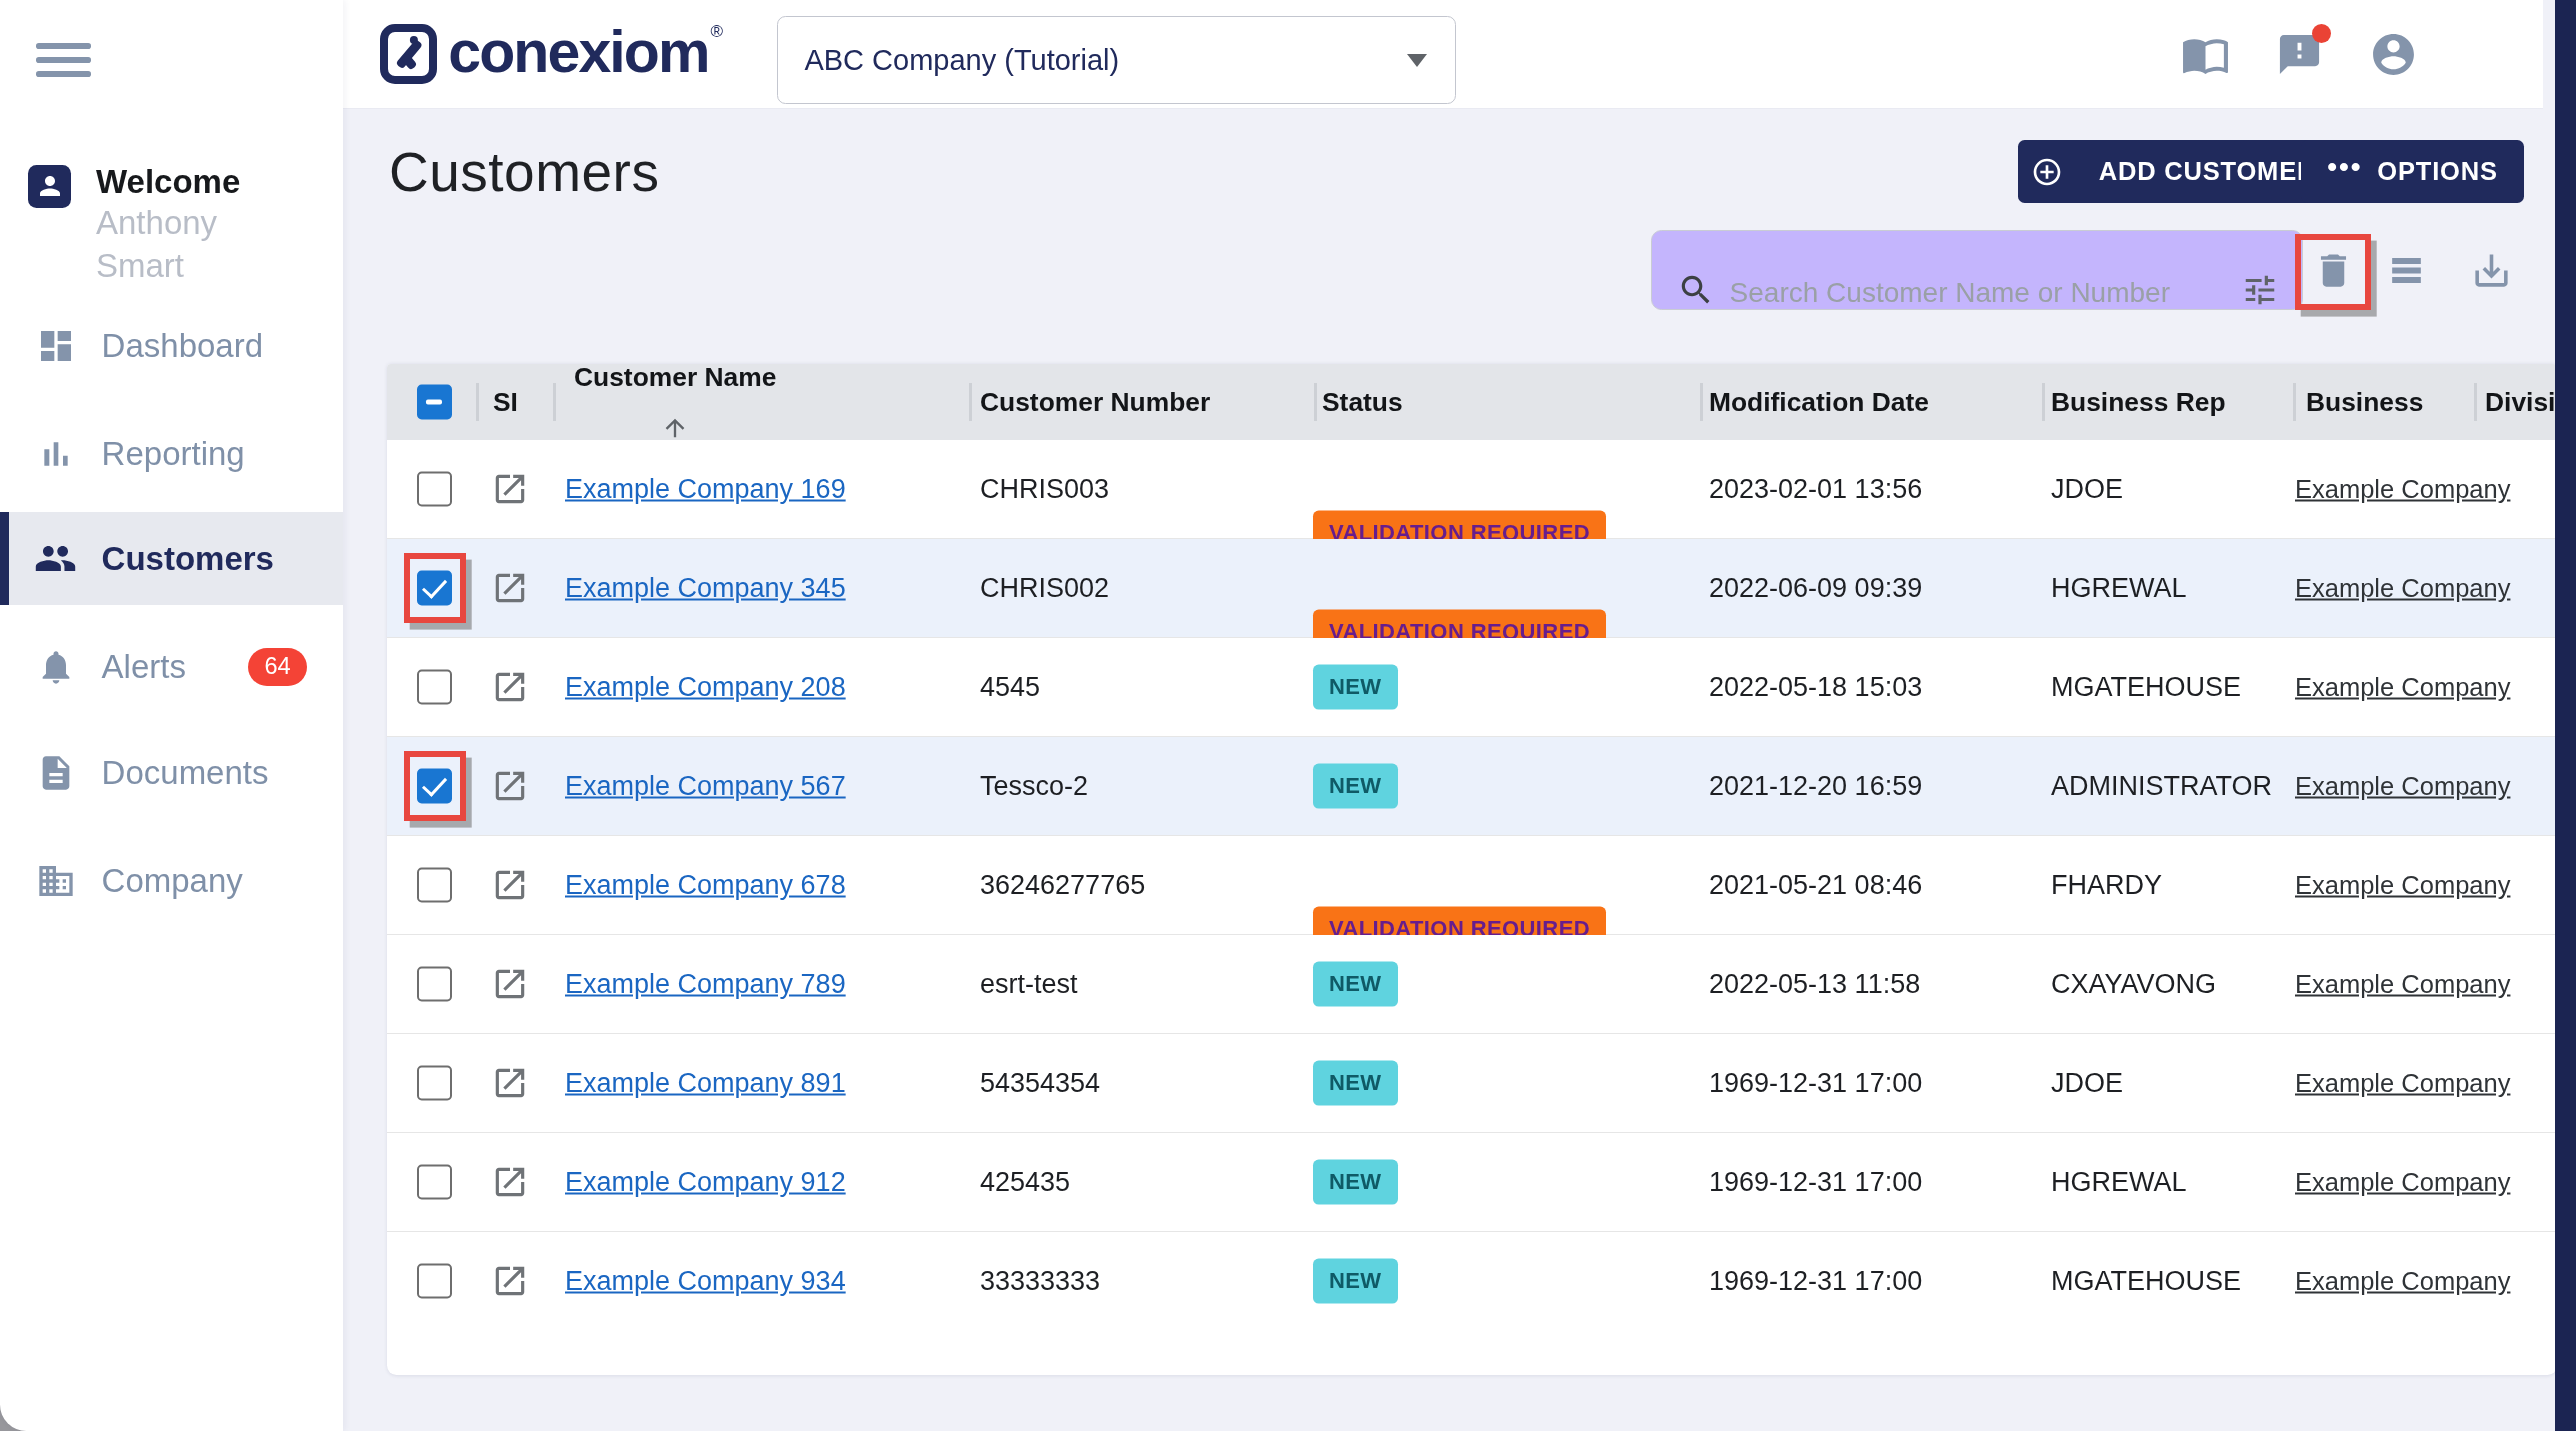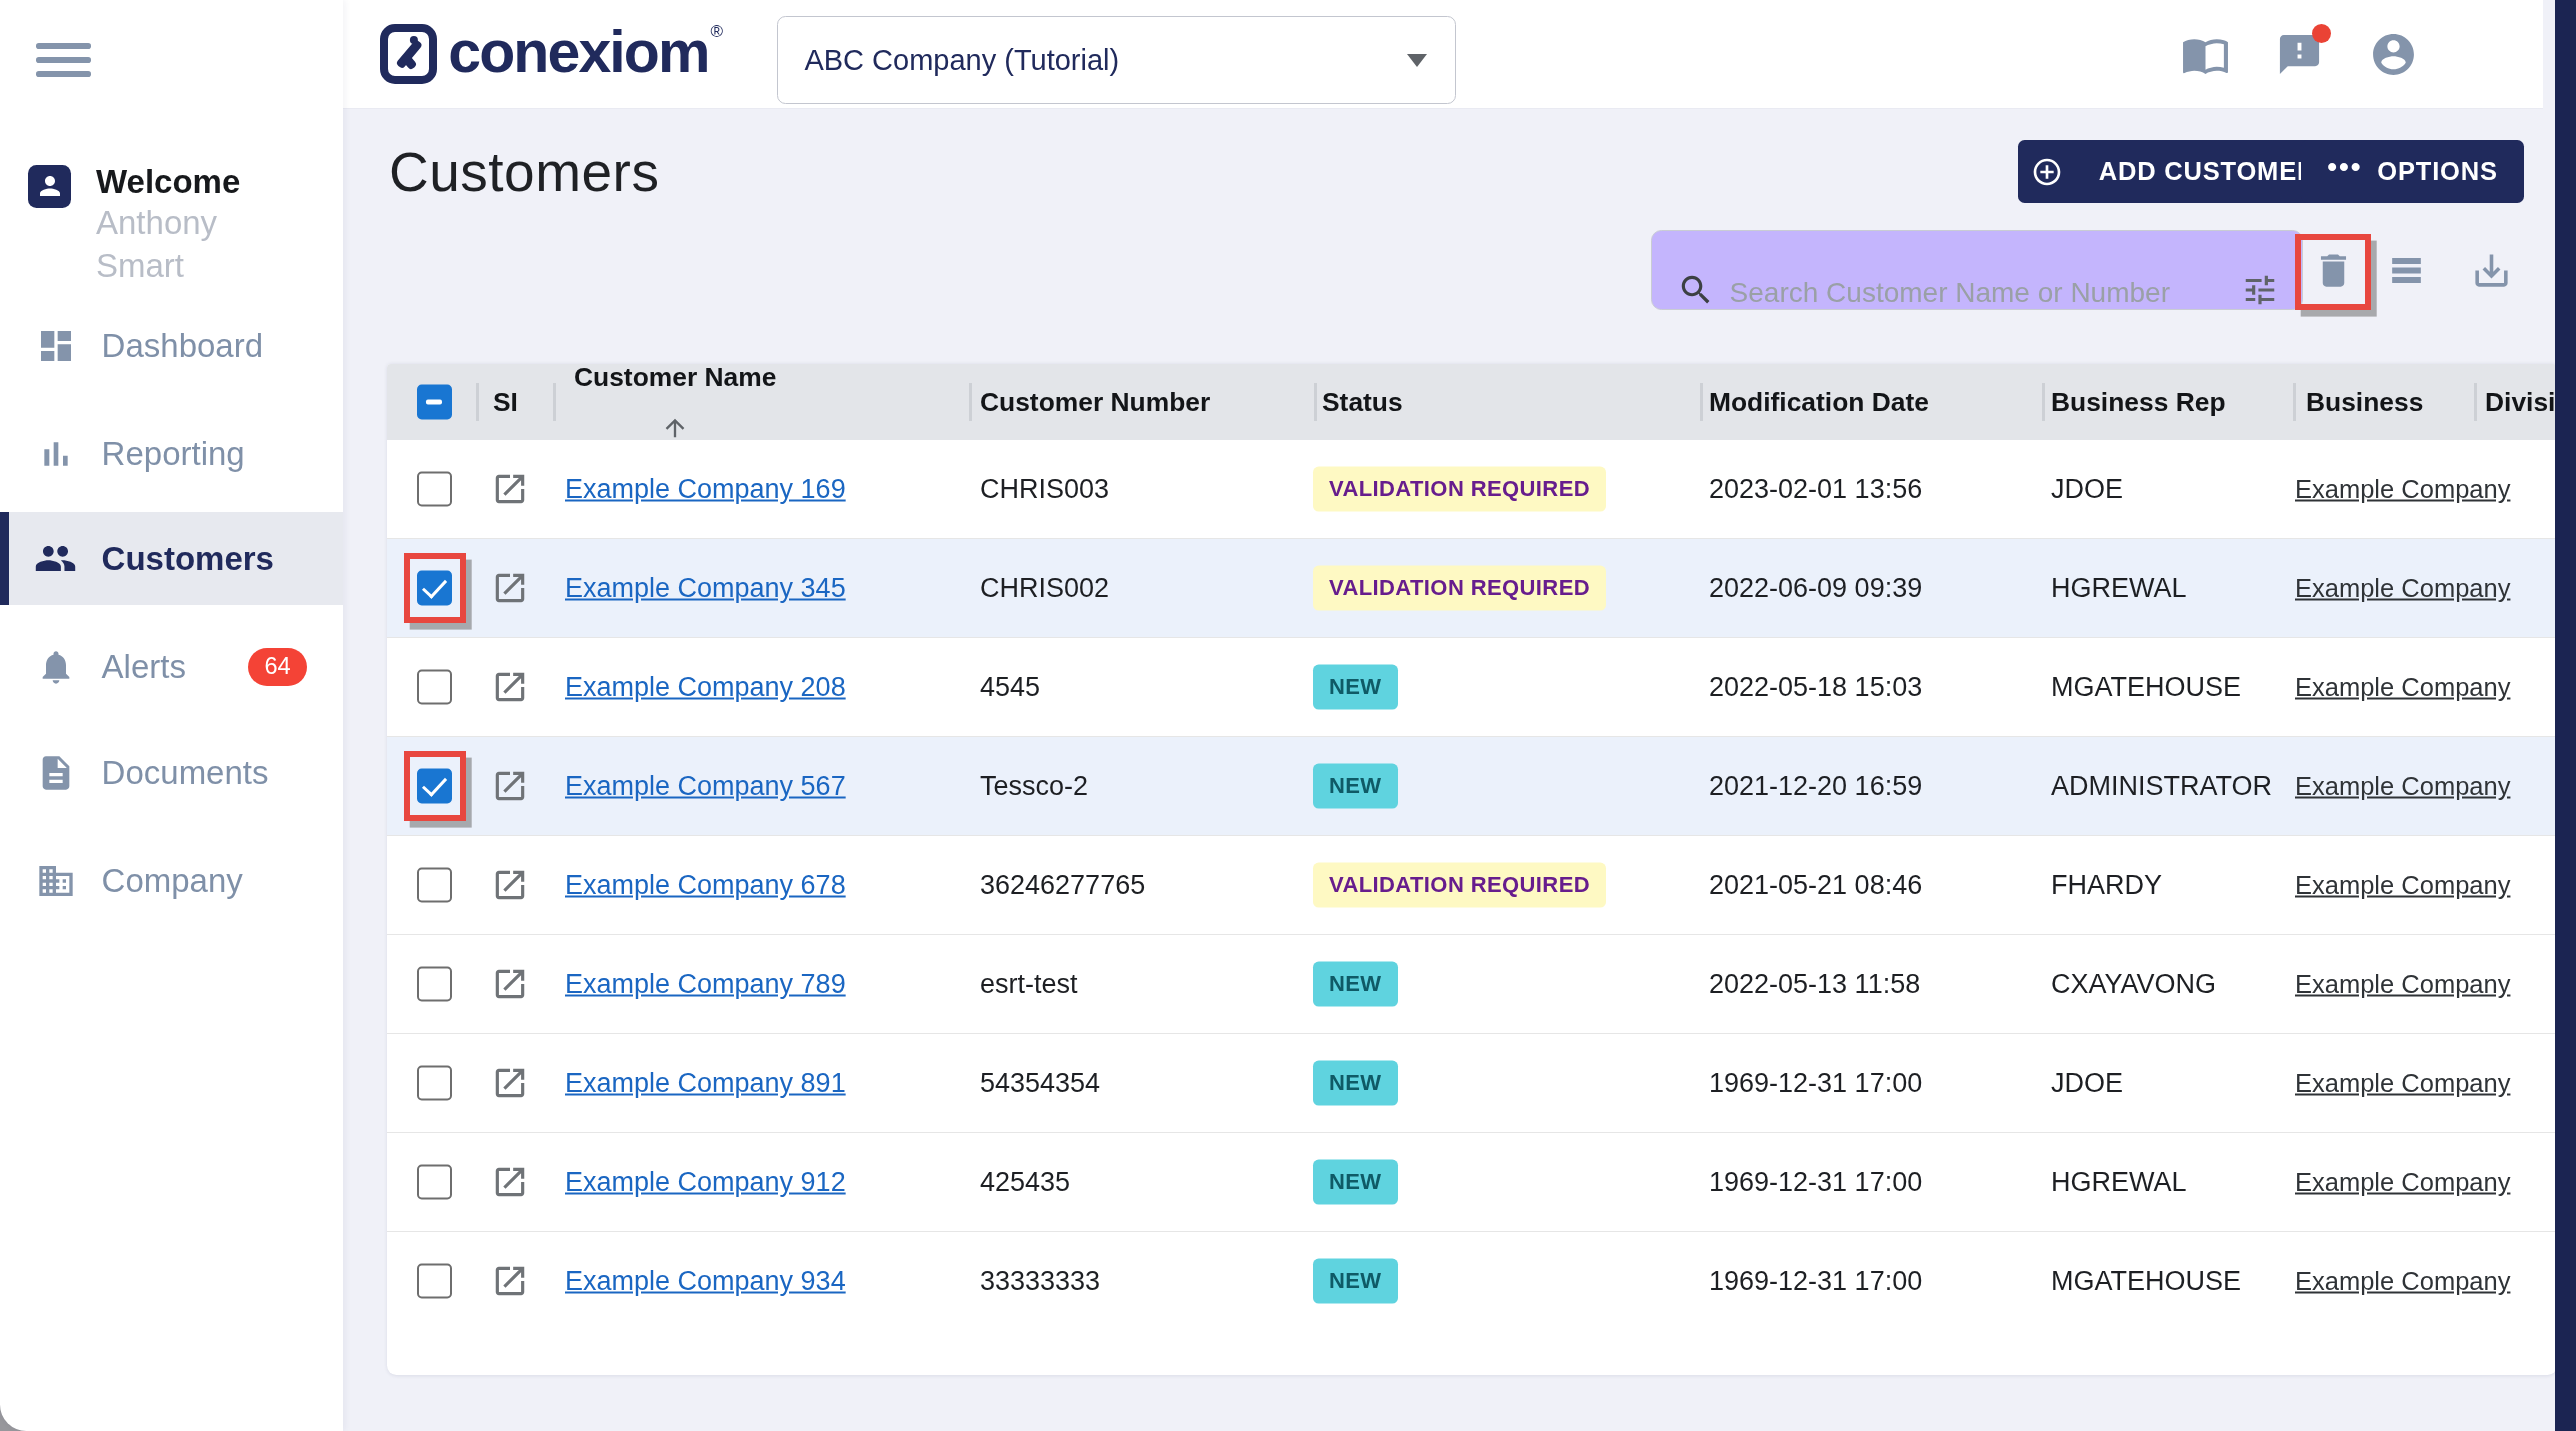--- a/index.html
+++ b/index.html
@@ -95,21 +95,21 @@
   .cb.checked { background:#1976d2; border-color:#1976d2; }
   .cb.checked::after { content:""; position:absolute; left:9.4px; top:1.9px; width:10.4px; height:20px;
     border-right:3.8px solid #fff; border-bottom:3.8px solid #fff; transform:rotate(43deg); }
   .cb.indeterminate { background:#1976d2; border-color:#1976d2; }
   .cb.indeterminate::after { content:""; position:absolute; left:6.6px; top:13.2px; width:16px; height:4.7px; background:#fff; border-radius:1.9px; }
   .cb-annotation { left:17px; top:50%; transform:translateY(-50%); width:62px; height:70px; }
   .ext-icon { position:absolute; left:104px; top:50%; transform:translateY(-50%); width:38px; height:38px; cursor:pointer; }
   .name-link { left:178px; color:#1a66c2; text-decoration:underline; cursor:pointer; }
   .c-number { left:593px; }
   .badge { left:926px; padding:9.4px 16px; border-radius:5.7px; font-size:22px; font-weight:bold; letter-spacing:0.4px; }
-  .badge-validation { background:#fef9c3; color:#671d8d; }
+  .badge-validation { background:#f97316; color:#671d8d;margin-top:44px; }
   .badge-new { background:#5fd3df; color:#0f5a66; }
   .c-date { left:1322px; }
   .c-rep { left:1664px; }
   .biz-link { left:1908px; font-size:25.5px; color:#2f3337; text-decoration:underline; cursor:pointer; }
 
   
   .tfoot { position:absolute; left:0; bottom:0; width:100%; height:61px; border-top:0.9px solid #e0e0e0; background:#fff; }
   .foot-el { position:absolute; top:50%; transform:translateY(-50%); font-size:26.4px; color:#33363b; white-space:nowrap; }
   .rows-select { left:1411px; display:flex; align-items:center; gap:13.2px; cursor:pointer; }
   .rows-caret { width:0; height:0; border-left:9.4px solid transparent; border-right:9.4px solid transparent; border-top:11.3px solid #5f6368; }

